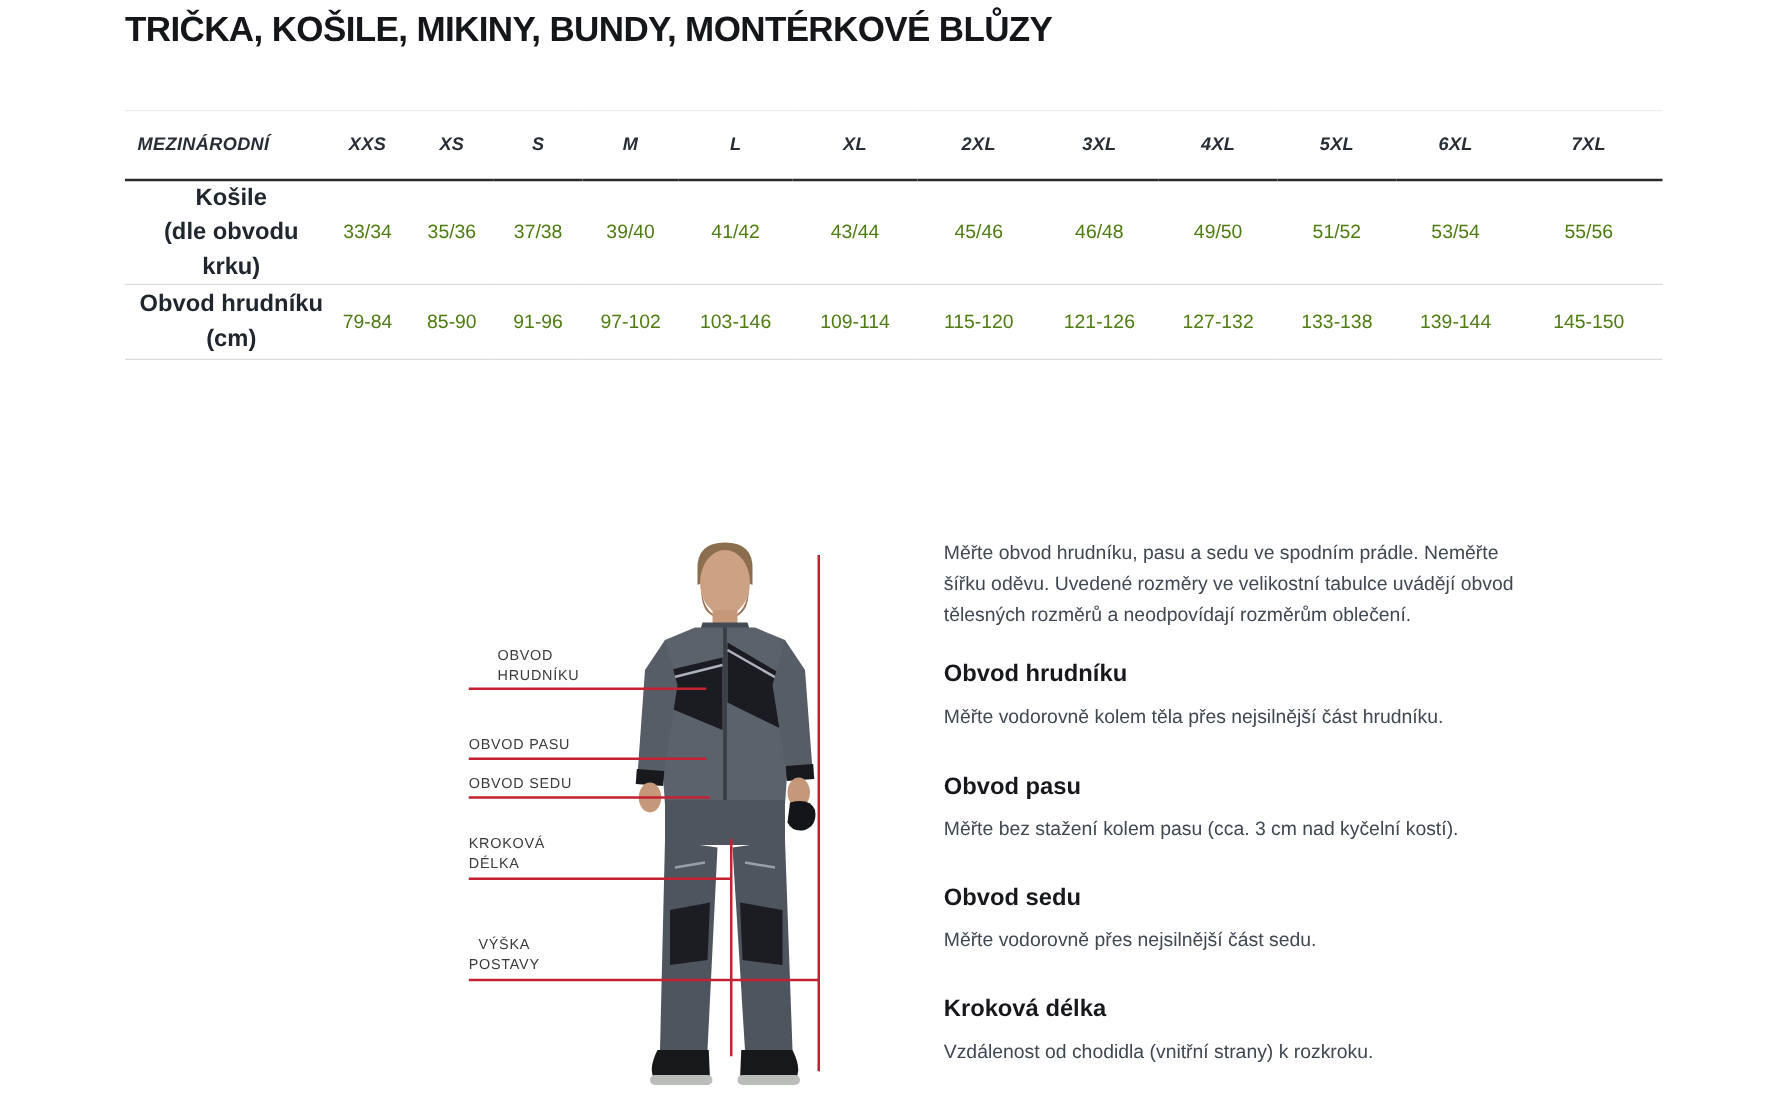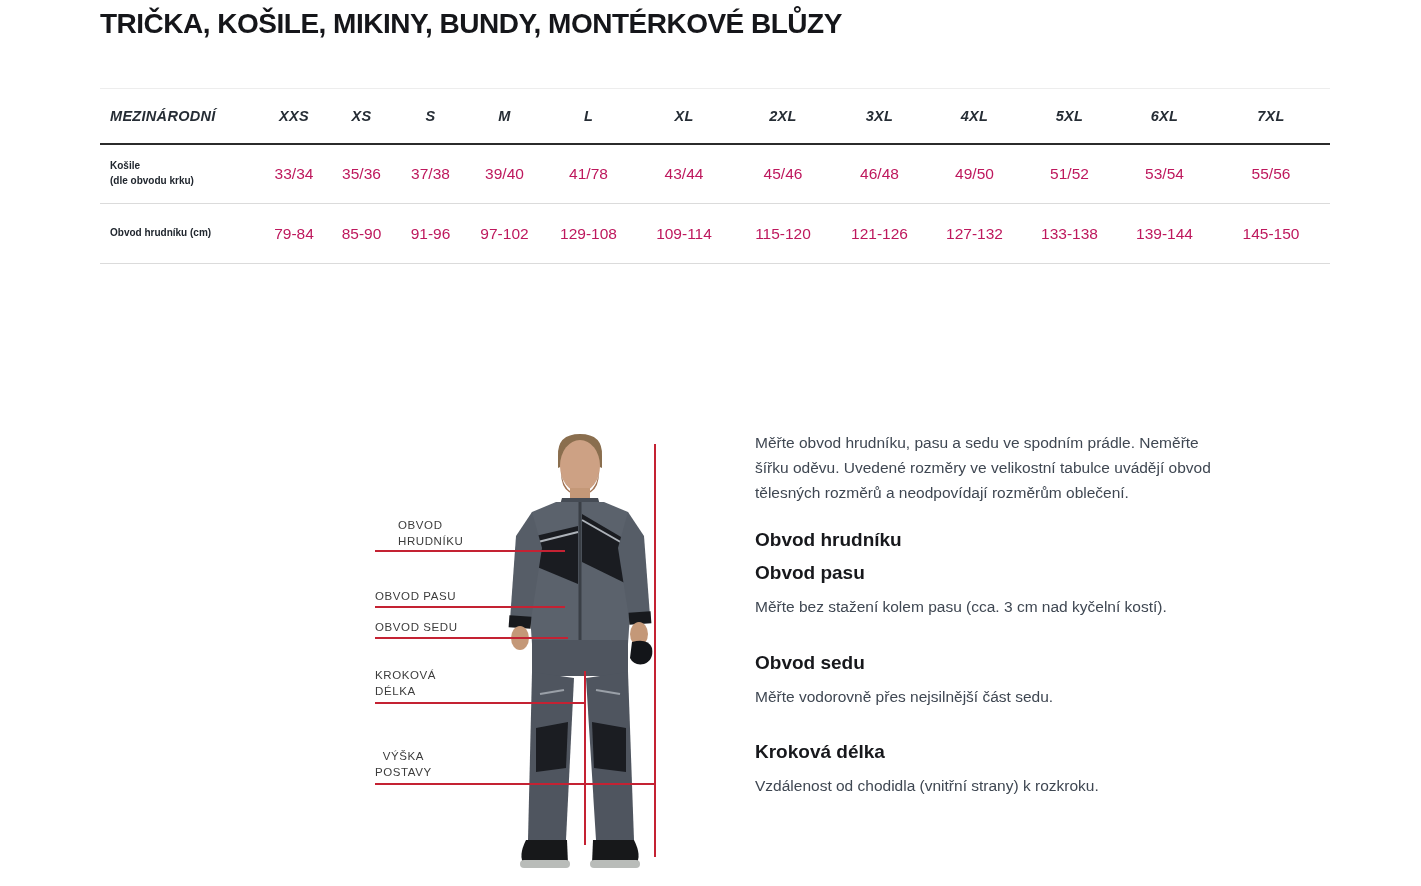--- a/index.html
+++ b/index.html
@@ -13,23 +13,23 @@
 
   
   #size-table { left:100px; top:88px; width:1230px; border-collapse:collapse;
                 table-layout:fixed; border-top:1px solid #ededed; }
   #size-table th, #size-table td { font-weight:normal; vertical-align:middle; }
   #size-table thead th { height:55px; font-size:14.5px; font-weight:bold;
                          color:#262d35; letter-spacing:0.3px; text-align:center;
                          border-bottom:2px solid #2b2b2b;font-style:italic; }
   #size-table thead th.first { text-align:left; padding-left:10px; }
   #size-table tbody td { height:60px; text-align:center; font-size:15.5px;
-                         color:#be185d; border-bottom:1px solid #dbdbdb; }
-  #size-table tbody td.rowlabel { text-align:left; padding-left:10px;
-                                  font-size:10px; font-weight:bold; color:#20262e;
+                         color:#4d7c0f; border-bottom:1px solid #dbdbdb; }
+  #size-table tbody td.rowlabel { text-align:center; padding-left:10px;
+                                  font-size:19px; font-weight:bold; color:#20262e;
                                   line-height:1.45; }
 
   
   .diagram-label { color:#3c3c3c; font-size:11.5px; letter-spacing:0.6px;
                    line-height:1.4; white-space:pre-line; }
   .red-h { height:2px; background:#c42233; }
   .red-v { width:2px;  background:#c42233; }
 
   
   #guide { left:755px; top:430px; width:472px; color:#3f4752; }
@@ -76,36 +76,36 @@
     </tr>
   </thead>
   <tbody>
     <tr>
       <td class="rowlabel" style="white-space:pre-line">Košile
 (dle obvodu krku)</td>
       <td>33/34</td>
       <td>35/36</td>
       <td>37/38</td>
       <td>39/40</td>
-      <td>41/78</td>
+      <td>41/42</td>
       <td>43/44</td>
       <td>45/46</td>
       <td>46/48</td>
       <td>49/50</td>
       <td>51/52</td>
       <td>53/54</td>
       <td>55/56</td>
     </tr>
     <tr>
       <td class="rowlabel">Obvod hrudníku (cm)</td>
       <td>79-84</td>
       <td>85-90</td>
       <td>91-96</td>
       <td>97-102</td>
-      <td>129-108</td>
+      <td>103-146</td>
       <td>109-114</td>
       <td>115-120</td>
       <td>121-126</td>
       <td>127-132</td>
       <td>133-138</td>
       <td>139-144</td>
       <td>145-150</td>
     </tr>
   </tbody>
 </table>
@@ -174,20 +174,21 @@
 <div class="abs red-h" style="left:375px; top:637px; width:193px;"></div>
 <div class="abs red-h" style="left:375px; top:702px; width:210px;"></div>
 <div class="abs red-h" style="left:375px; top:783px; width:280px;"></div>
 <div class="abs red-v" style="left:584px; top:671px; height:174px;"></div>
 <div class="abs red-v" style="left:654px; top:444px; height:413px;"></div>
 
 <div id="guide" class="abs">
   <p class="intro">Měřte obvod hrudníku, pasu a sedu ve spodním prádle. Neměřte šířku oděvu. Uvedené rozměry ve velikostní tabulce uvádějí obvod tělesných rozměrů a neodpovídají rozměrům oblečení.</p>
 
   <h3>Obvod hrudníku</h3>
+  <p class="desc">Měřte vodorovně kolem těla přes nejsilnější část hrudníku.</p>
 
   <h3>Obvod pasu</h3>
   <p class="desc">Měřte bez stažení kolem pasu (cca. 3 cm nad kyčelní kostí).</p>
 
   <h3>Obvod sedu</h3>
   <p class="desc">Měřte vodorovně přes nejsilnější část sedu.</p>
 
   <h3>Kroková délka</h3>
   <p class="desc">Vzdálenost od chodidla (vnitřní strany) k rozkroku.</p>
 </div>

